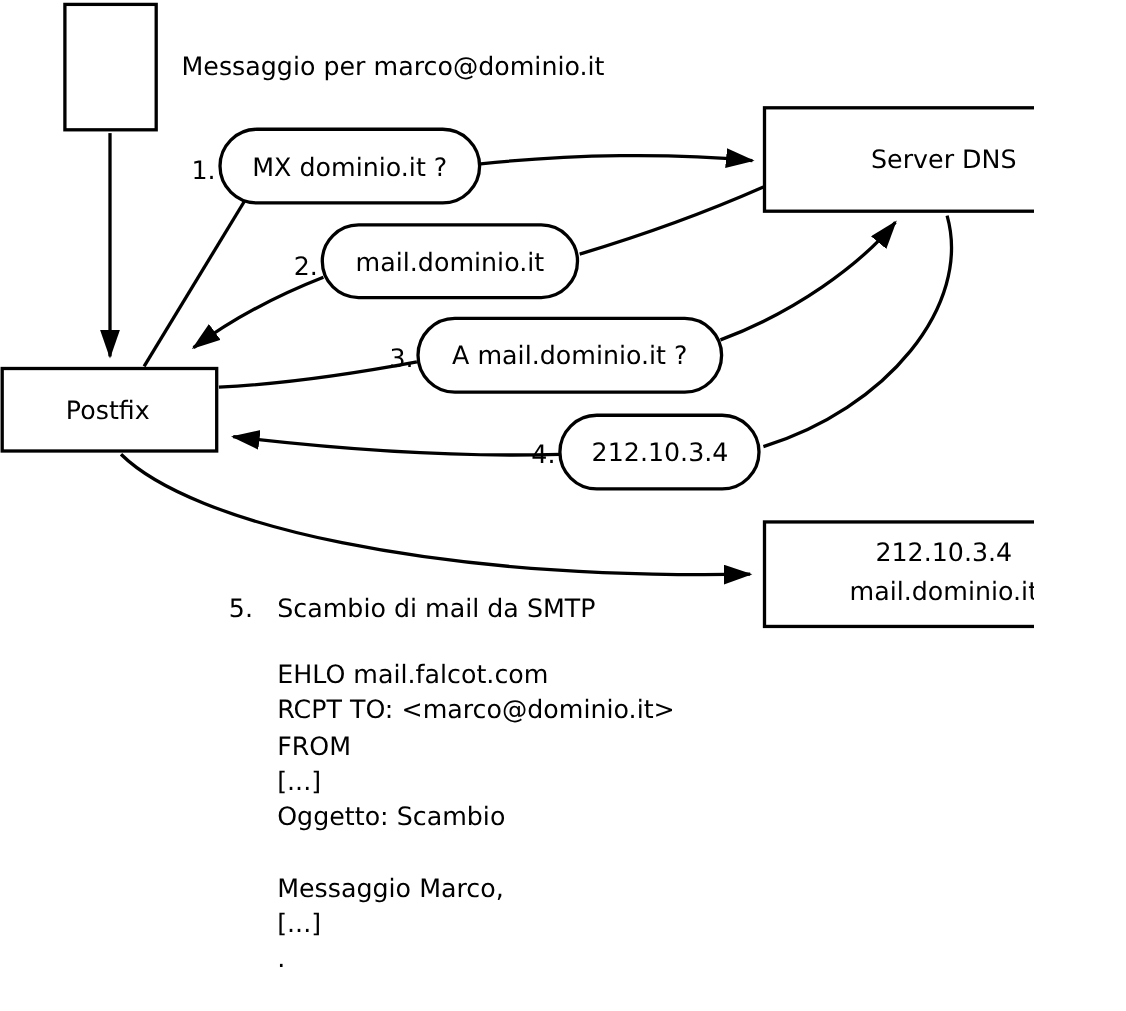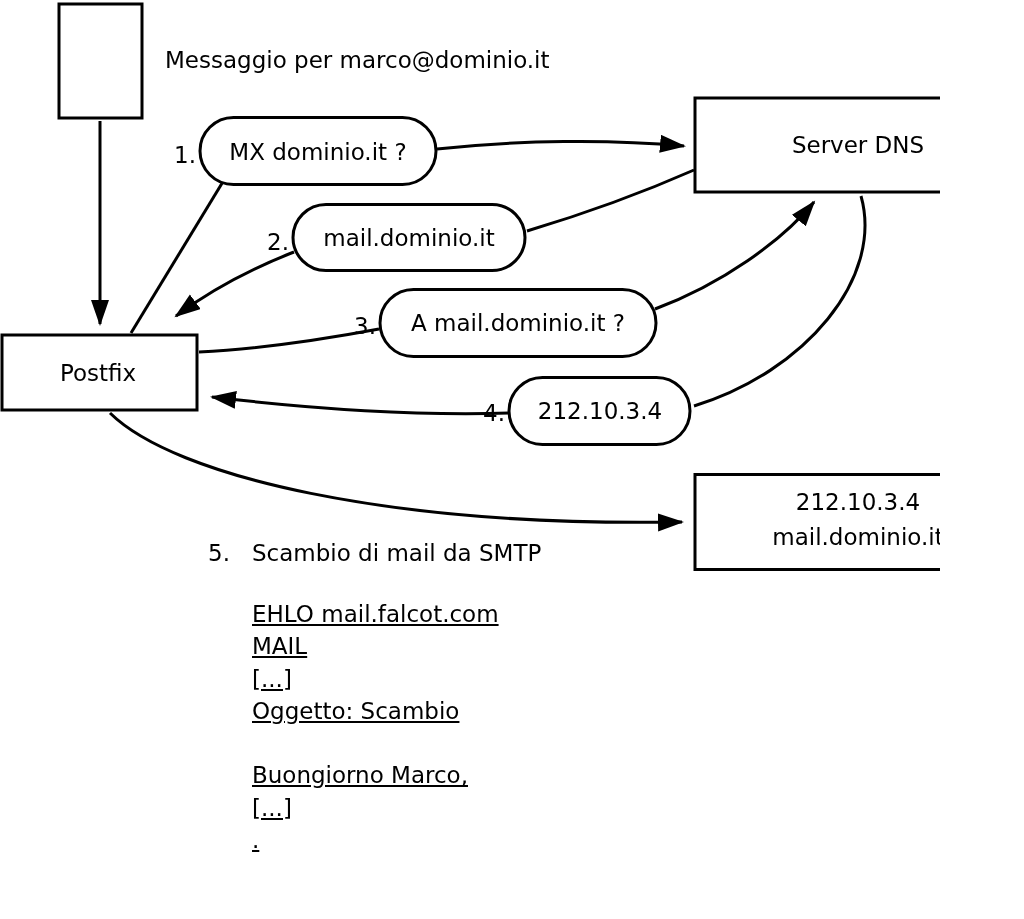--- a/index.html
+++ b/index.html
@@ -22,21 +22,20 @@
     position: absolute;
     left: 252px;
     top: 598px;
     font-size: 23px;
     color: #000000;
   }
   .smtp-line {
     height: 32.3px;
     line-height: 32.3px;
     white-space: pre;
-    text-decoration: underline;
   }
 </style>
 </head>
 <body>
 
 <div class="canvas">
 
   <svg width="1024" height="919" viewBox="0 0 1024 919">
     <defs>
       <marker id="arrow" markerUnits="userSpaceOnUse" markerWidth="28" markerHeight="20" refX="24" refY="9" orient="auto">
@@ -84,22 +83,23 @@
     <rect x="695" y="474.5" width="328" height="95" fill="#ffffff" stroke="#000000" stroke-width="3"></rect>
     <text x="858" y="510" text-anchor="middle">212.10.3.4</text>
     <text x="858" y="545" text-anchor="middle">mail.dominio.it</text>
 
     <text x="208" y="561" text-anchor="start">5.</text>
     <text x="252" y="561" text-anchor="start">Scambio di mail da SMTP</text>
   </svg>
 
   <div class="smtp-block">
     <div class="smtp-line">EHLO mail.falcot.com</div>
-    <div class="smtp-line">MAIL</div>
+    <div class="smtp-line">RCPT TO: &lt;marco@dominio.it&gt;</div>
+    <div class="smtp-line">FROM</div>
     <div class="smtp-line">[...]</div>
     <div class="smtp-line">Oggetto: Scambio</div>
     <div class="smtp-line"></div>
-    <div class="smtp-line">Buongiorno Marco,</div>
+    <div class="smtp-line">Messaggio Marco,</div>
     <div class="smtp-line">[...]</div>
     <div class="smtp-line">.</div>
   </div>
 
 </div>
 
 </body></html>

